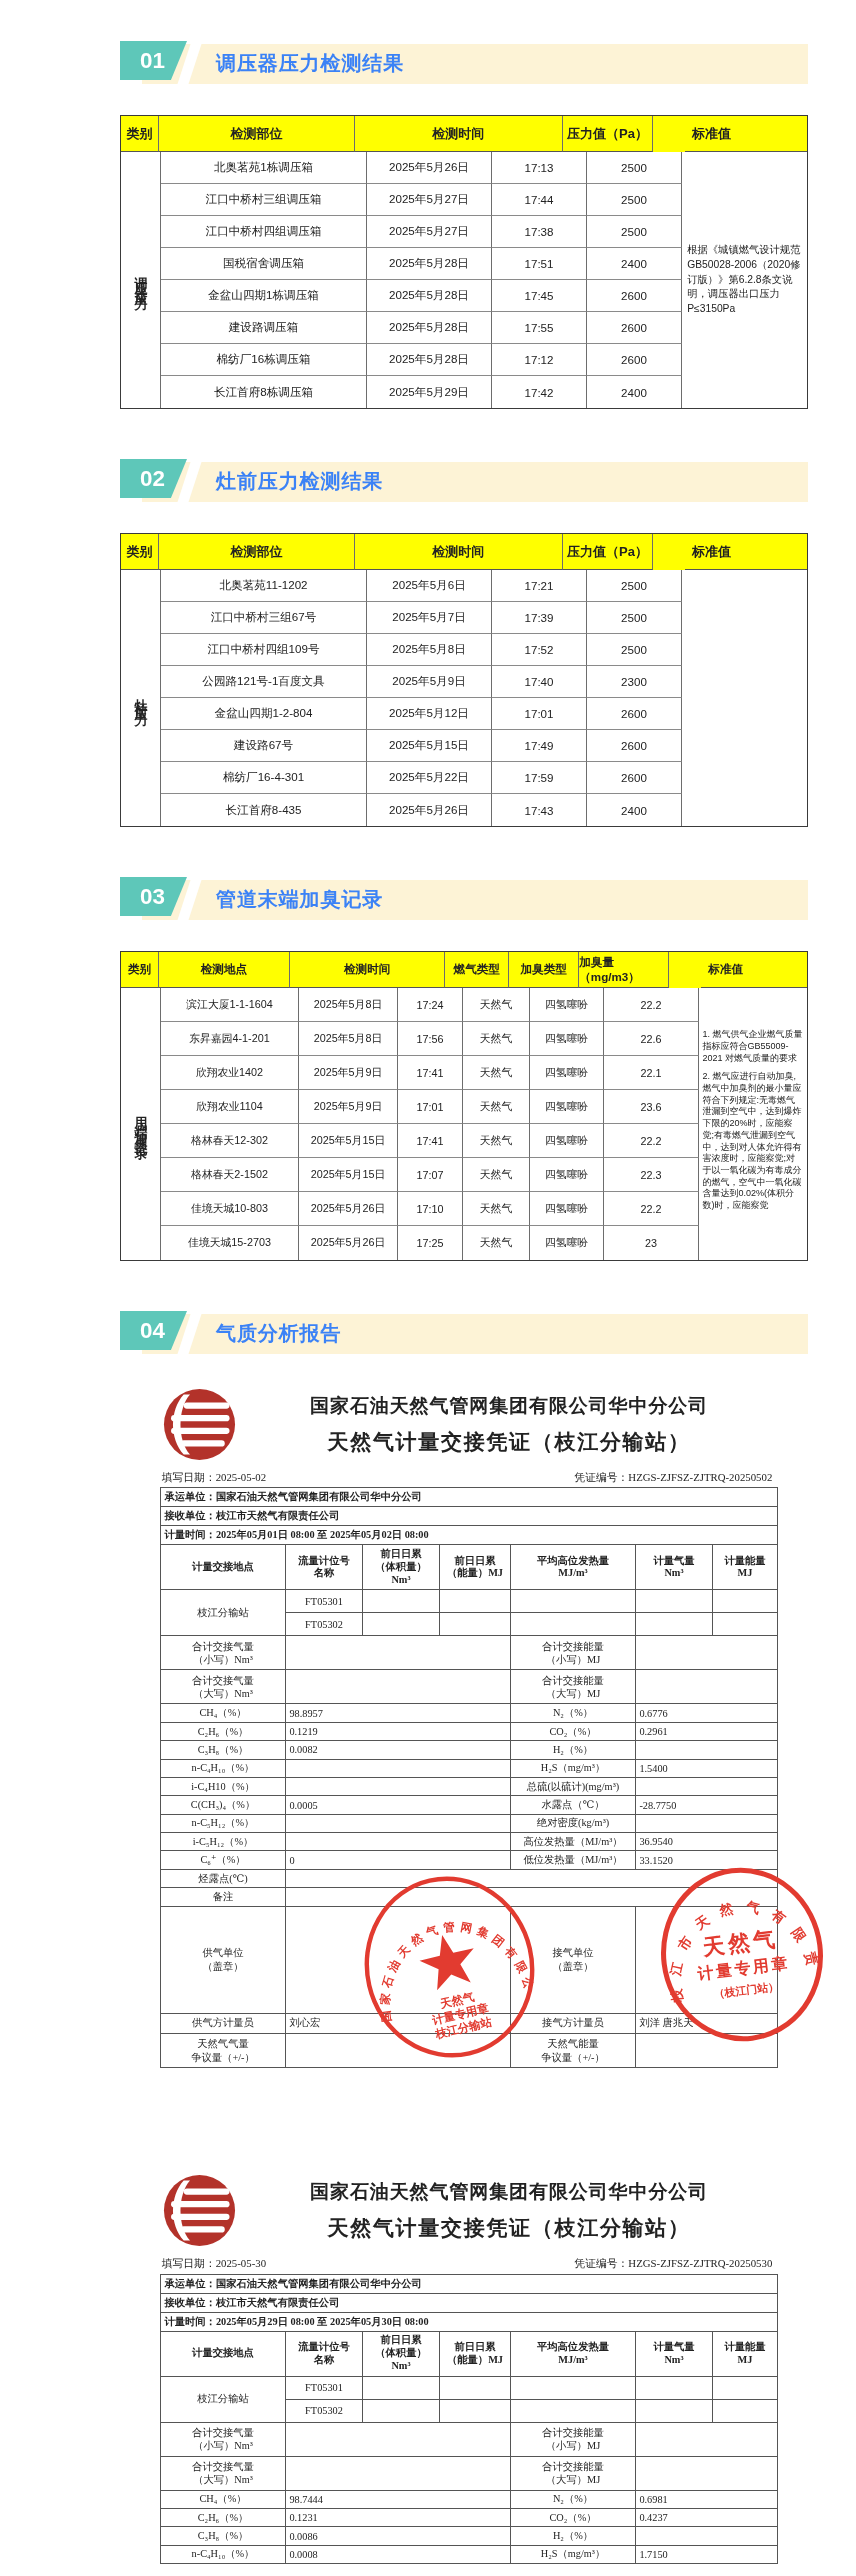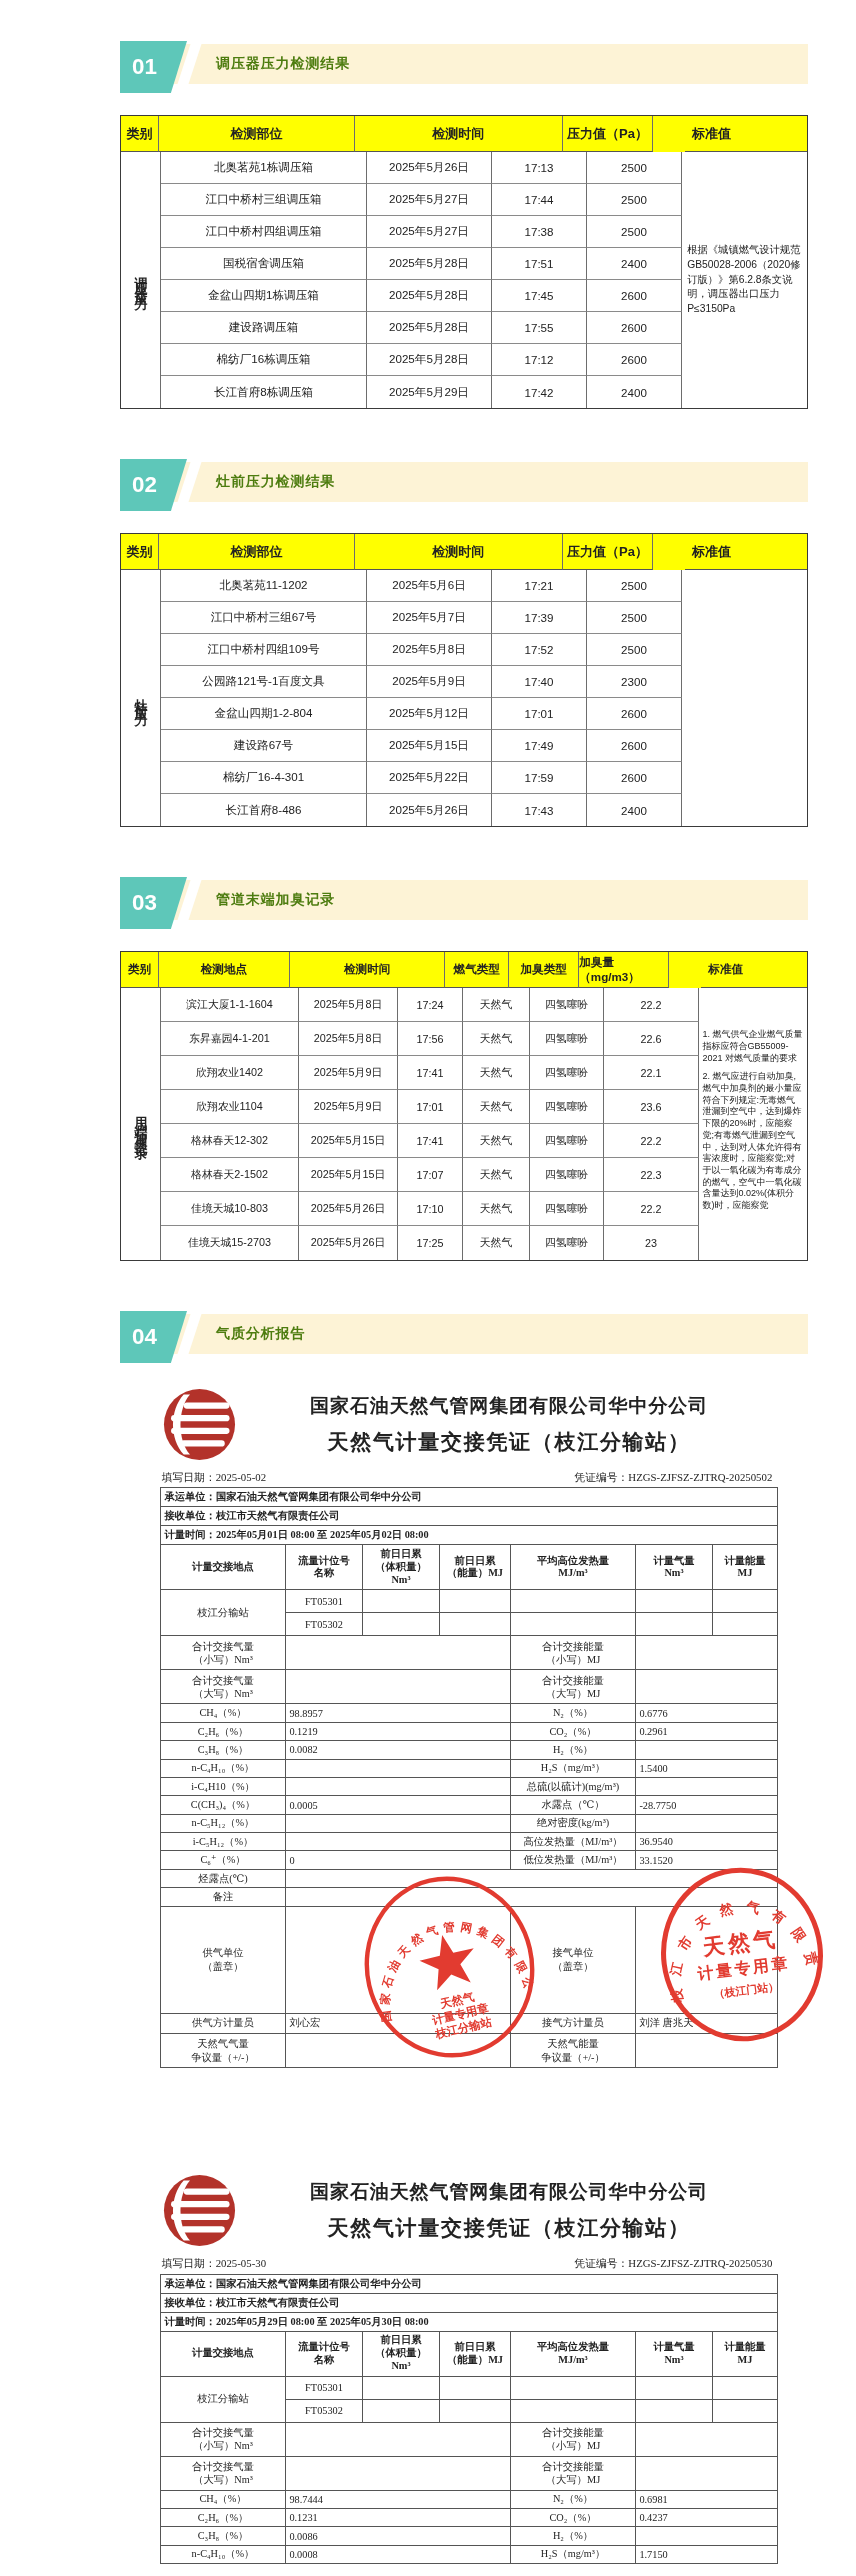--- a/index.html
+++ b/index.html
@@ -4,25 +4,25 @@
 <style>
   html,body{margin:0;padding:0;background:#ffffff;}
   body{width:857px;font-family:"Liberation Sans","DejaVu Sans",sans-serif;color:#222;}
   .page{width:857px;padding:41px 0 34px 0;background:#fff;}
   .content{width:688px;margin-left:120px;}
 
   
   .sec{position:relative;height:45px;margin-bottom:29px;}
   .sec-bar{position:absolute;left:22.4px;top:2.6px;right:0;height:40px;background:#fdf3d6;}
   .sec-gap{position:absolute;left:64px;top:2.6px;width:11.2px;height:40px;background:#ffffff;transform:skewX(-18deg);}
-  .sec-badge{position:absolute;left:0;top:0;width:67px;height:52px;background:#5ec7b9;color:#fff;
+  .sec-badge{position:absolute;left:0;top:0;width:67px;height:39px;background:#5ec7b9;color:#fff;
     font-size:22.4px;font-weight:bold;display:flex;align-items:center;justify-content:flex-start;
-    padding-left:12px;box-sizing:border-box;clip-path:polygon(0 0,100% 0,76% 100%,0 100%);}
+    padding-left:20px;box-sizing:border-box;clip-path:polygon(0 0,100% 0,76% 100%,0 100%);}
   .sec-title{position:absolute;left:96px;top:0;height:45px;display:flex;align-items:center;
-    font-size:14px;font-weight:bold;color:#4d7c0f;letter-spacing:0.9px;}
+    font-size:20px;font-weight:bold;color:#3b82f6;letter-spacing:0.9px;}
 
   
   .ptable{border:1.7px solid #3a3a3a;margin-bottom:50px;}
   .phead{display:flex;background:#ffff00;font-weight:bold;font-size:13px;}
   .phead>div{display:flex;align-items:center;justify-content:center;border-right:0.9px solid #6d6d6d;
     border-bottom:1.7px solid #555;height:36px;box-sizing:border-box;}
   .phead>div:last-child{border-right:none;justify-content:flex-start;padding-left:6.9px;margin-left:32px;}
   .pbody{display:flex;}
   .catcell{width:40px;display:flex;align-items:center;justify-content:center;border-right:0.9px solid #6d6d6d;
     writing-mode:vertical-rl;text-orientation:upright;letter-spacing:5.2px;font-size:13px;font-weight:bold;box-sizing:border-box;}
@@ -231,21 +231,21 @@
           </div>
 
           <div class="prow">
             <div class="c-site">棉纺厂16-4-301</div>
             <div class="c-date">2025年5月22日</div>
             <div class="c-time">17:59</div>
             <div class="c-val">2600</div>
           </div>
 
           <div class="prow">
-            <div class="c-site">长江首府8-486</div>
+            <div class="c-site">长江首府8-435</div>
             <div class="c-date">2025年5月26日</div>
             <div class="c-time">17:43</div>
             <div class="c-val">2400</div>
           </div>
         </div>
     </div>
   </div>
 
   <div class="sec">
     <div class="sec-bar"></div>

